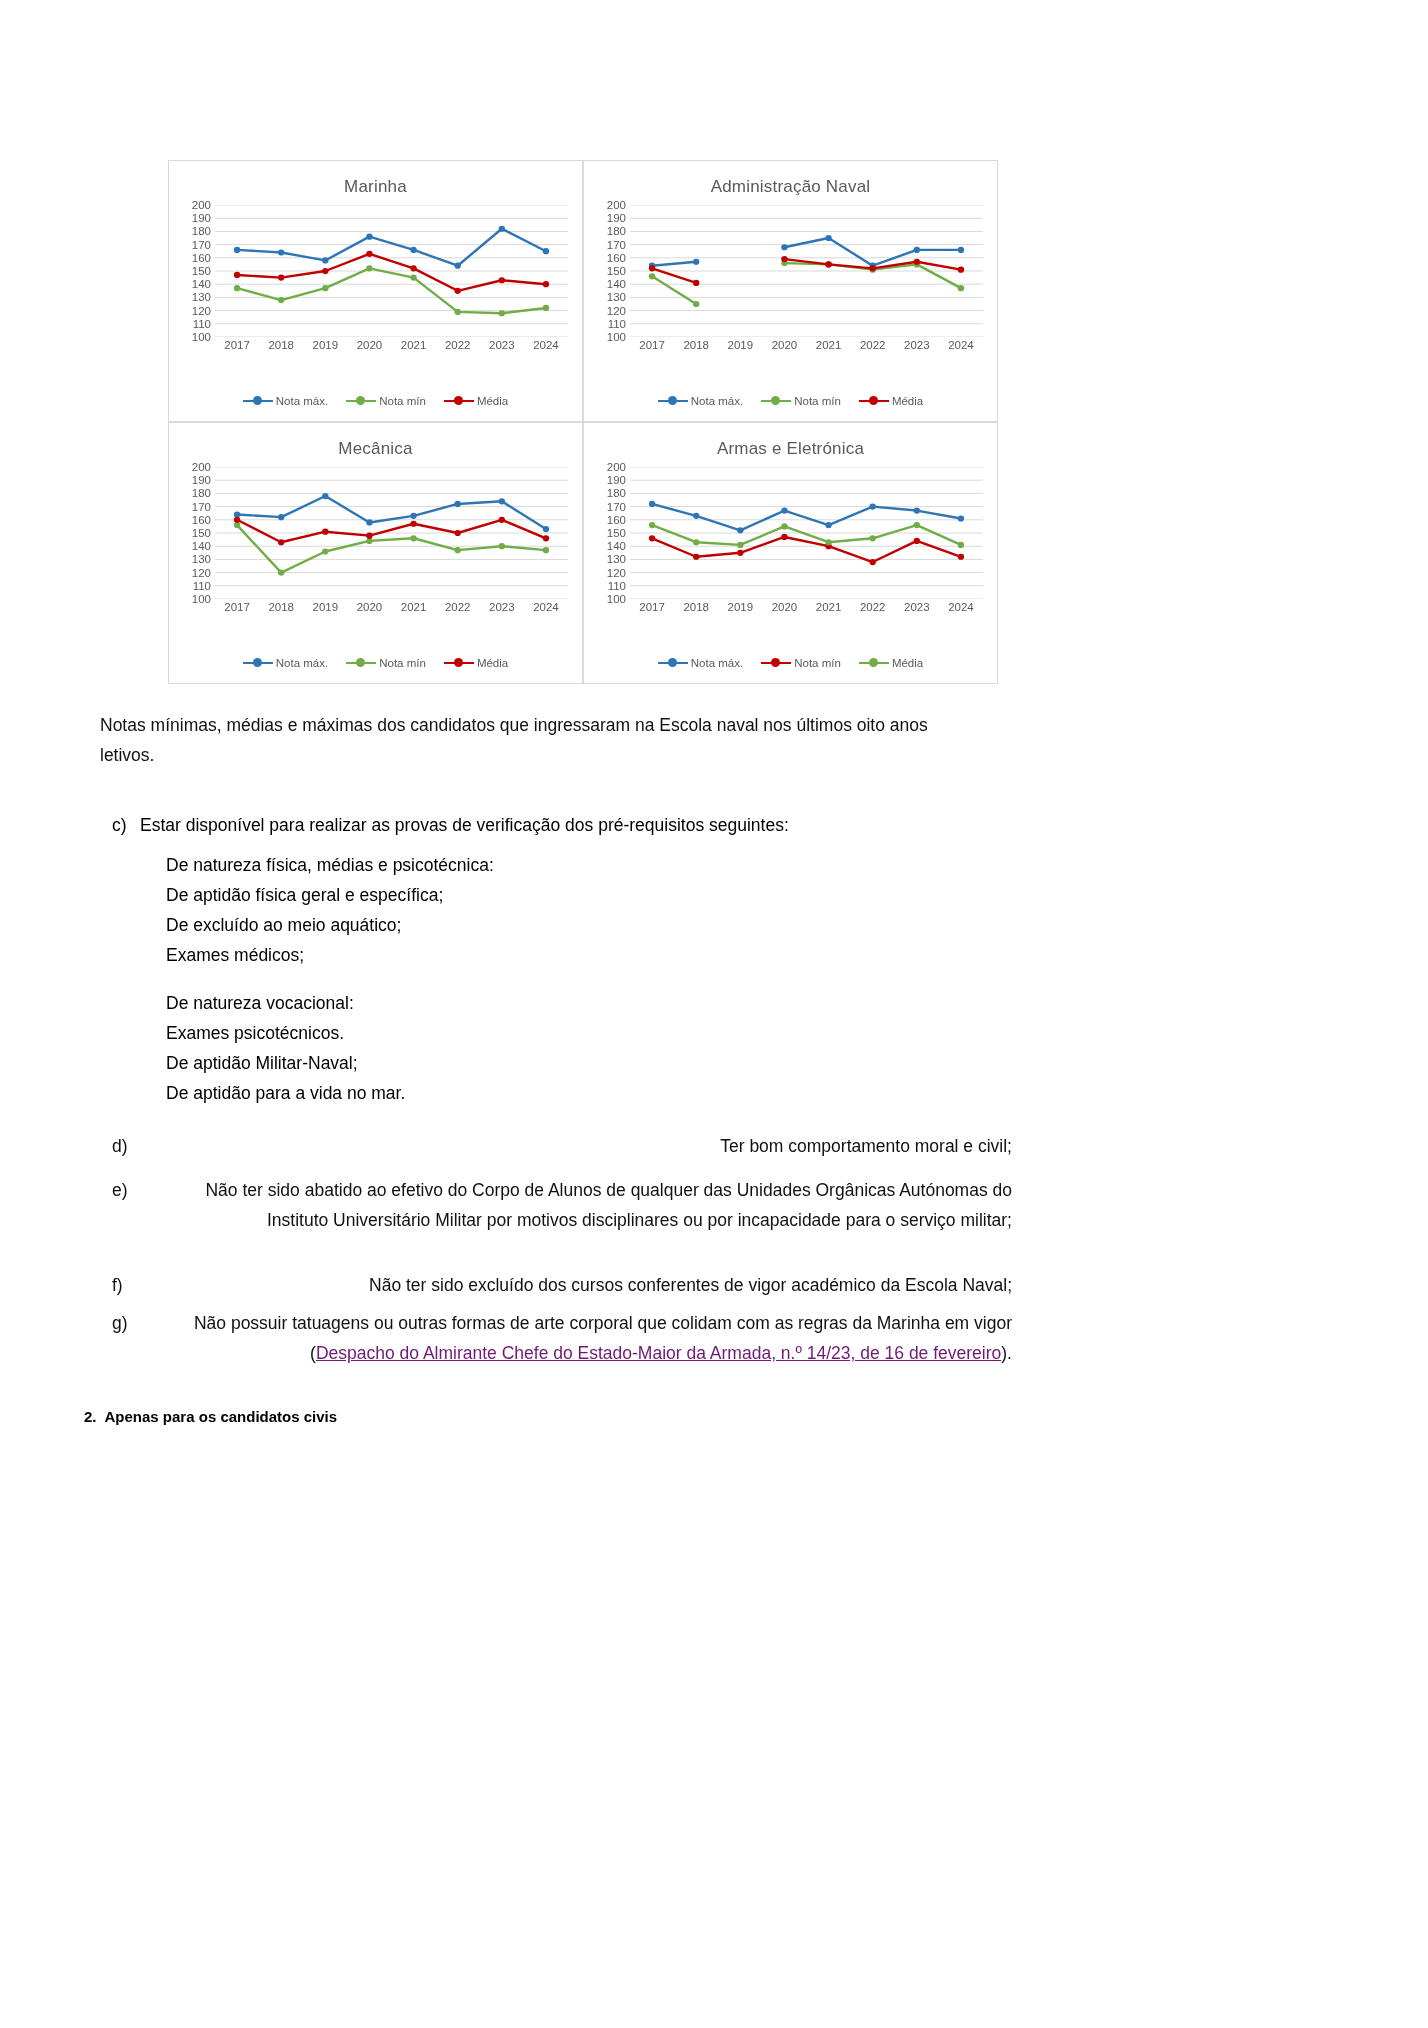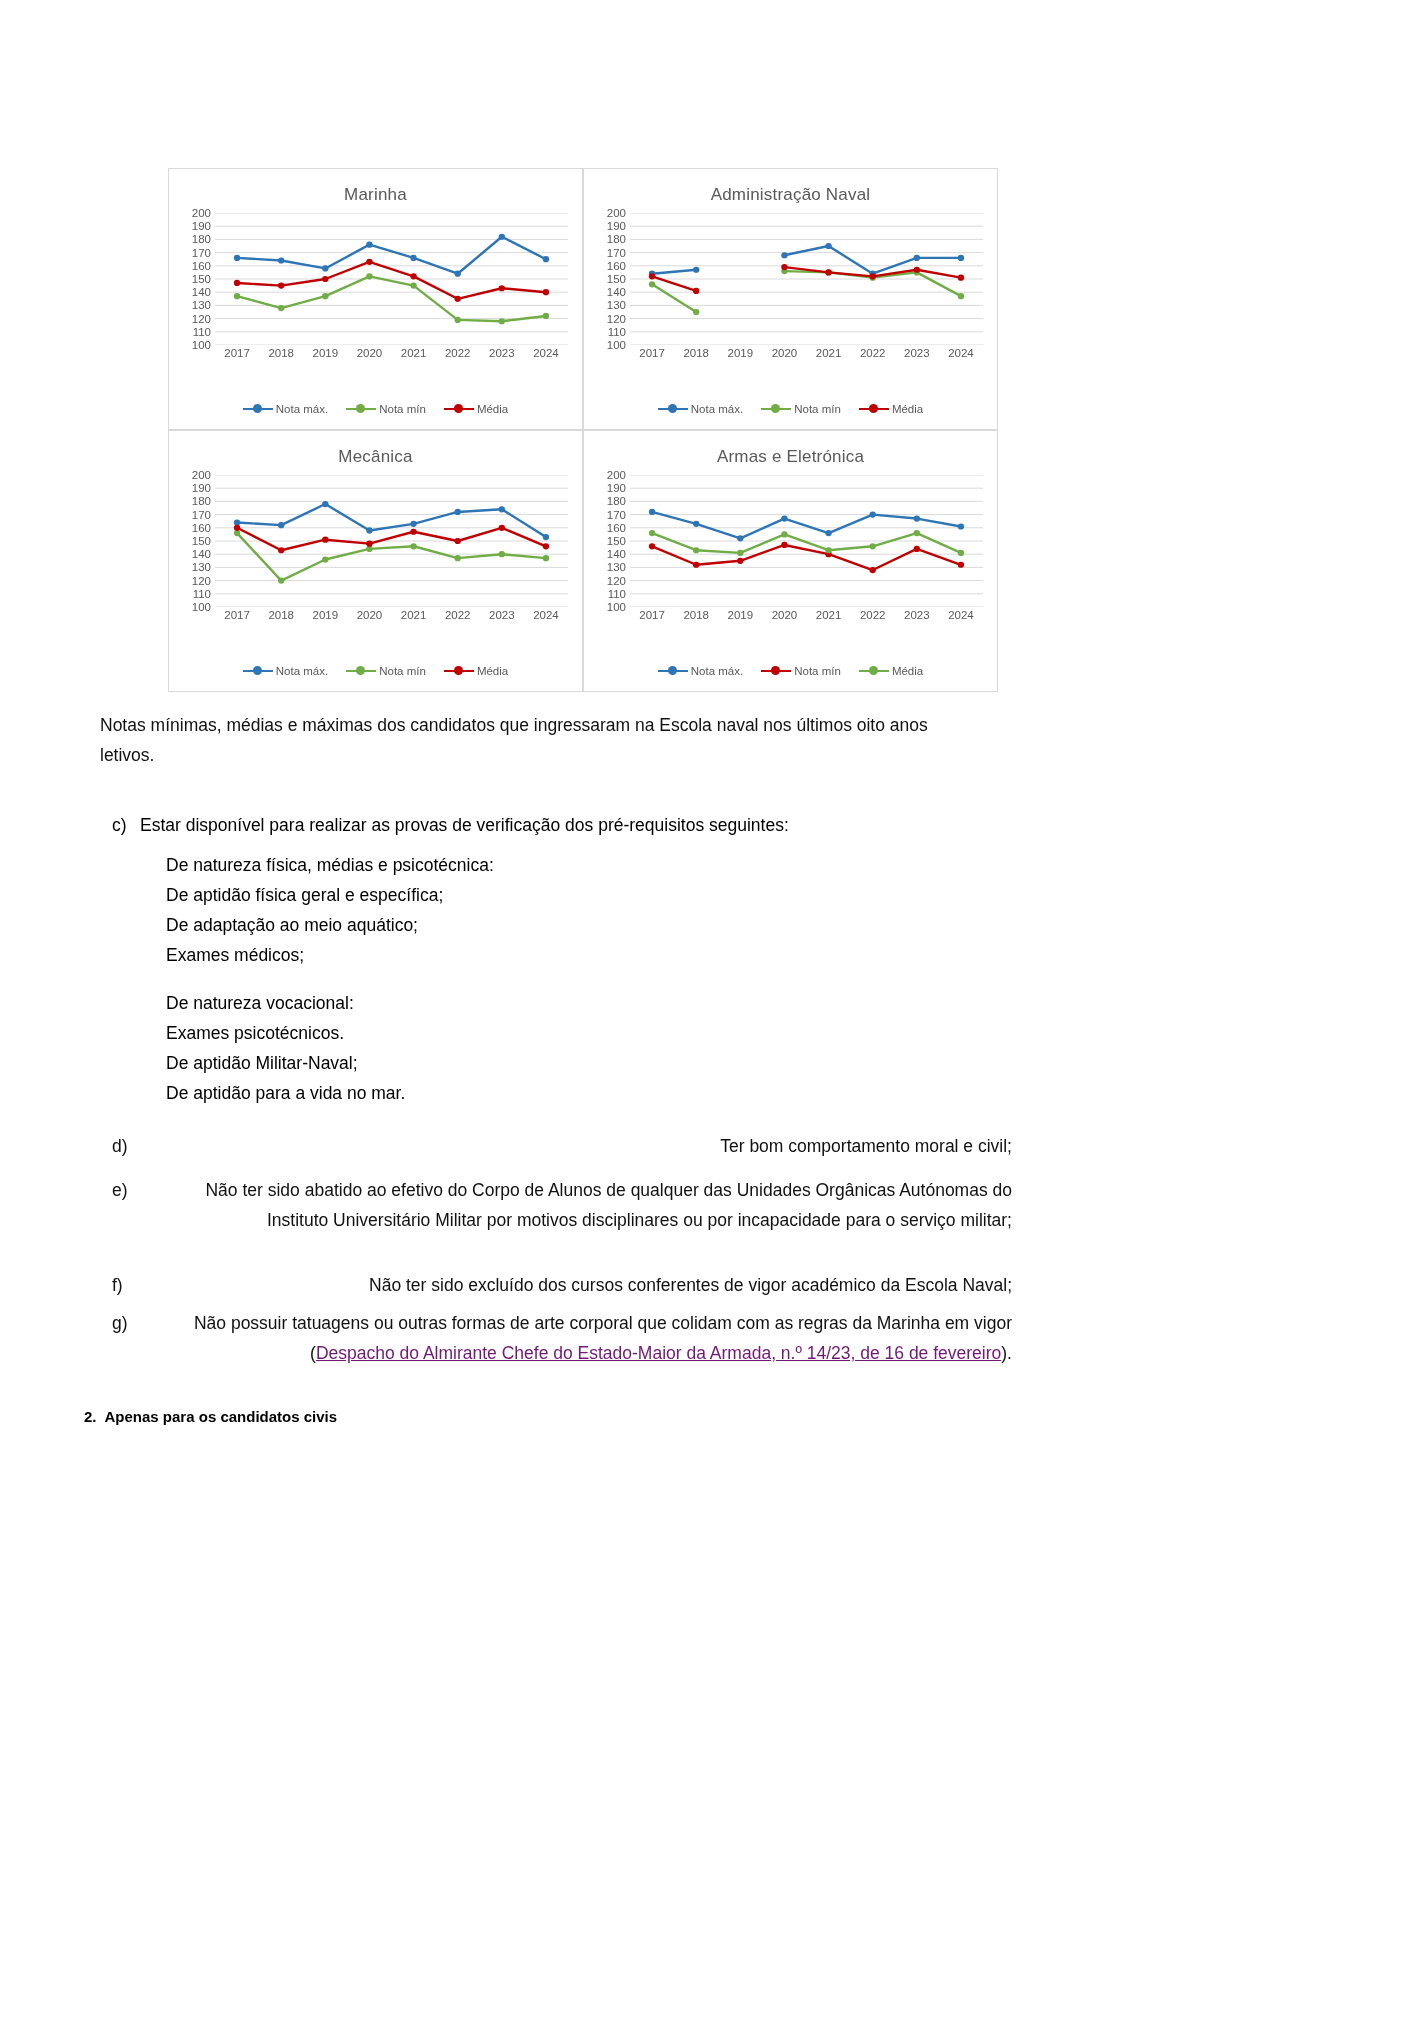--- a/index.html
+++ b/index.html
@@ -21,21 +21,21 @@
     height: 2028px;
     box-sizing: border-box;
     padding: 0;
     position: relative;
   }
 
   
   .charts-block {
     position: absolute;
     left: 168px;
-    top: 168px;
+    top: 160px;
     width: 830px;
     height: 525px;
   }
   .chart-grid {
     display: grid;
     grid-template-columns: 415px 415px;
     grid-template-rows: 262px 262px;
     width: 830px;
     height: 524px;
   }
@@ -582,21 +582,21 @@
   <div class="caption">Notas mínimas, médias e máximas dos candidatos que ingressaram na Escola naval nos últimos oito anos letivos.</div>
 
   <div class="item-c">
     <span class="marker">c)</span>
     <span class="txt">Estar disponível para realizar as provas de verificação dos pré-requisitos seguintes:</span>
   </div>
 
   <div class="sublist">
     <span class="line">De natureza física, médias e psicotécnica:</span>
     <span class="line">De aptidão física geral e específica;</span>
-    <span class="line">De adaptação ao meio aquático;</span>
+    <span class="line">De excluído ao meio aquático;</span>
     <span class="line">Exames médicos;</span>
     <span class="line gap">De natureza vocacional:</span>
     <span class="line">Exames psicotécnicos.</span>
     <span class="line">De aptidão Militar-Naval;</span>
     <span class="line">De aptidão para a vida no mar.</span>
   </div>
 
   <div class="item-row" id="item-d">
     <span class="marker">d)</span>
     <span class="txt">Ter bom comportamento moral e civil;</span>

